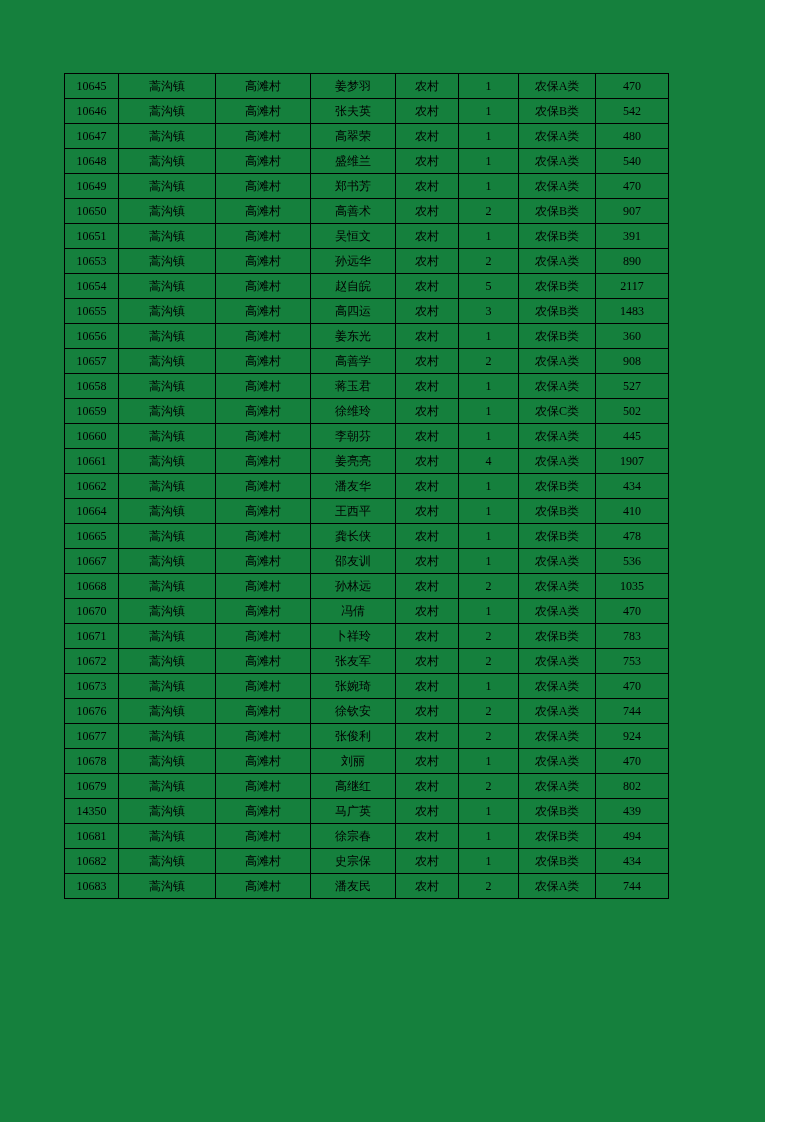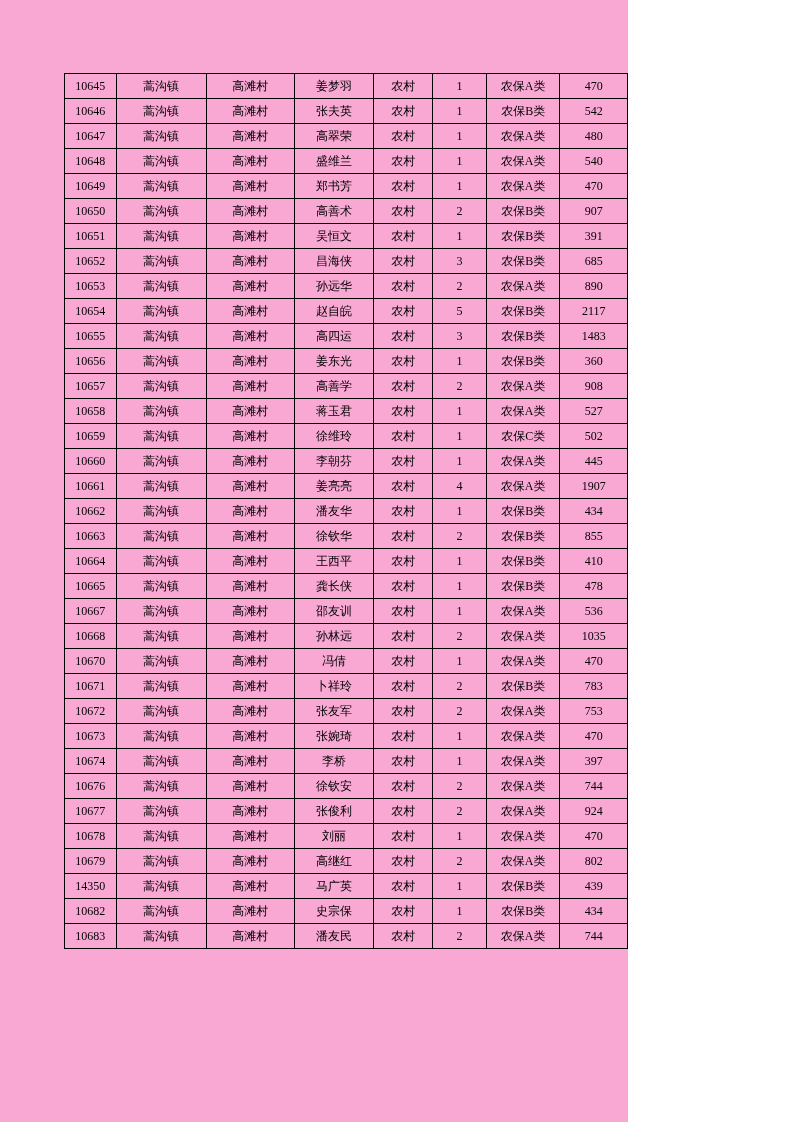--- a/index.html
+++ b/index.html
@@ -3,23 +3,23 @@
 <meta charset="utf-8">
 <style>
   html, body {
     margin: 0;
     padding: 0;
     background: #ffffff;
     font-family: "Liberation Serif", "DejaVu Serif", serif;
   }
   .page {
     position: relative;
-    width: 628px;
+    width: 765px;
     height: 1122px;
-    background: #f9a8d4;
+    background: #15803d;
     overflow: hidden;
   }
   table.data-table {
     position: absolute;
     left: 64px;
     top: 73px;
     border-collapse: collapse;
     table-layout: fixed;
   }
   table.data-table td {
@@ -114,30 +114,20 @@
           <td>10651</td>
           <td>蒿沟镇</td>
           <td>高滩村</td>
           <td>吴恒文</td>
           <td>农村</td>
           <td>1</td>
           <td>农保B类</td>
           <td>391</td>
         </tr>
         <tr>
-          <td>10652</td>
-          <td>蒿沟镇</td>
-          <td>高滩村</td>
-          <td>昌海侠</td>
-          <td>农村</td>
-          <td>3</td>
-          <td>农保B类</td>
-          <td>685</td>
-        </tr>
-        <tr>
           <td>10653</td>
           <td>蒿沟镇</td>
           <td>高滩村</td>
           <td>孙远华</td>
           <td>农村</td>
           <td>2</td>
           <td>农保A类</td>
           <td>890</td>
         </tr>
         <tr>
@@ -224,30 +214,20 @@
           <td>10662</td>
           <td>蒿沟镇</td>
           <td>高滩村</td>
           <td>潘友华</td>
           <td>农村</td>
           <td>1</td>
           <td>农保B类</td>
           <td>434</td>
         </tr>
         <tr>
-          <td>10663</td>
-          <td>蒿沟镇</td>
-          <td>高滩村</td>
-          <td>徐钦华</td>
-          <td>农村</td>
-          <td>2</td>
-          <td>农保B类</td>
-          <td>855</td>
-        </tr>
-        <tr>
           <td>10664</td>
           <td>蒿沟镇</td>
           <td>高滩村</td>
           <td>王西平</td>
           <td>农村</td>
           <td>1</td>
           <td>农保B类</td>
           <td>410</td>
         </tr>
         <tr>
@@ -314,30 +294,20 @@
           <td>10673</td>
           <td>蒿沟镇</td>
           <td>高滩村</td>
           <td>张婉琦</td>
           <td>农村</td>
           <td>1</td>
           <td>农保A类</td>
           <td>470</td>
         </tr>
         <tr>
-          <td>10674</td>
-          <td>蒿沟镇</td>
-          <td>高滩村</td>
-          <td>李桥</td>
-          <td>农村</td>
-          <td>1</td>
-          <td>农保A类</td>
-          <td>397</td>
-        </tr>
-        <tr>
           <td>10676</td>
           <td>蒿沟镇</td>
           <td>高滩村</td>
           <td>徐钦安</td>
           <td>农村</td>
           <td>2</td>
           <td>农保A类</td>
           <td>744</td>
         </tr>
         <tr>
@@ -372,20 +342,30 @@
         </tr>
         <tr>
           <td>14350</td>
           <td>蒿沟镇</td>
           <td>高滩村</td>
           <td>马广英</td>
           <td>农村</td>
           <td>1</td>
           <td>农保B类</td>
           <td>439</td>
+        </tr>
+        <tr>
+          <td>10681</td>
+          <td>蒿沟镇</td>
+          <td>高滩村</td>
+          <td>徐宗春</td>
+          <td>农村</td>
+          <td>1</td>
+          <td>农保B类</td>
+          <td>494</td>
         </tr>
         <tr>
           <td>10682</td>
           <td>蒿沟镇</td>
           <td>高滩村</td>
           <td>史宗保</td>
           <td>农村</td>
           <td>1</td>
           <td>农保B类</td>
           <td>434</td>

